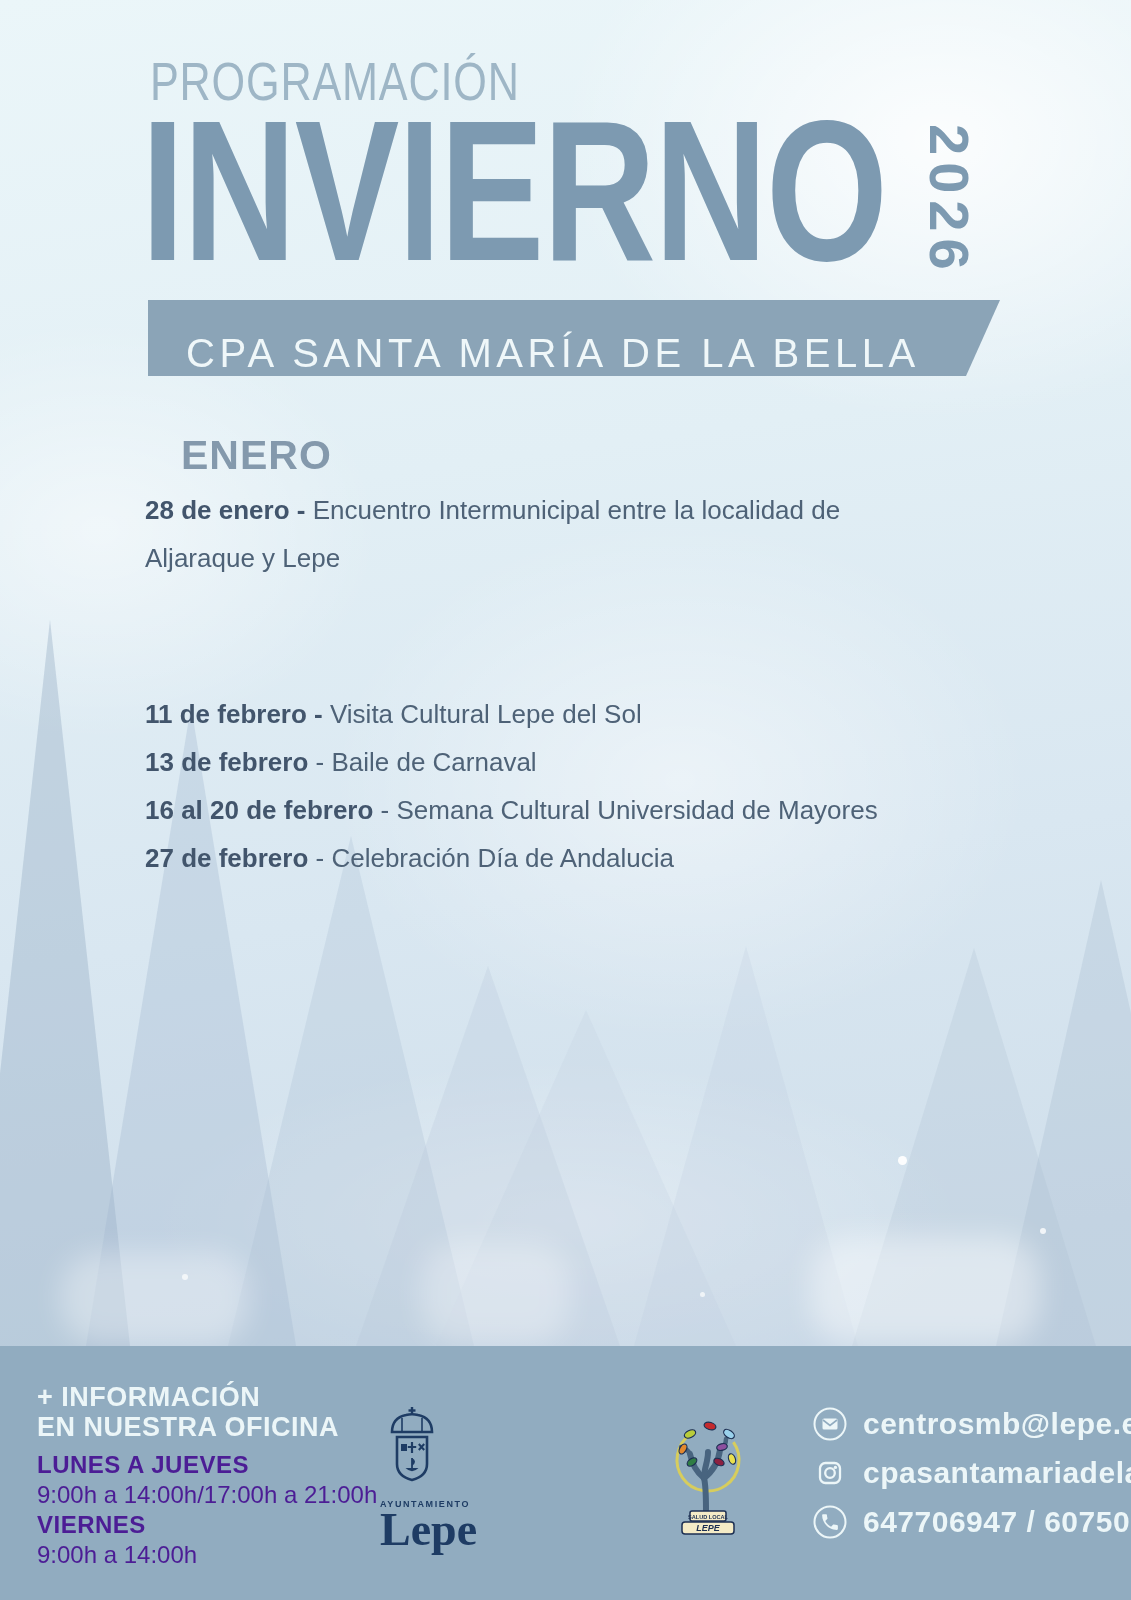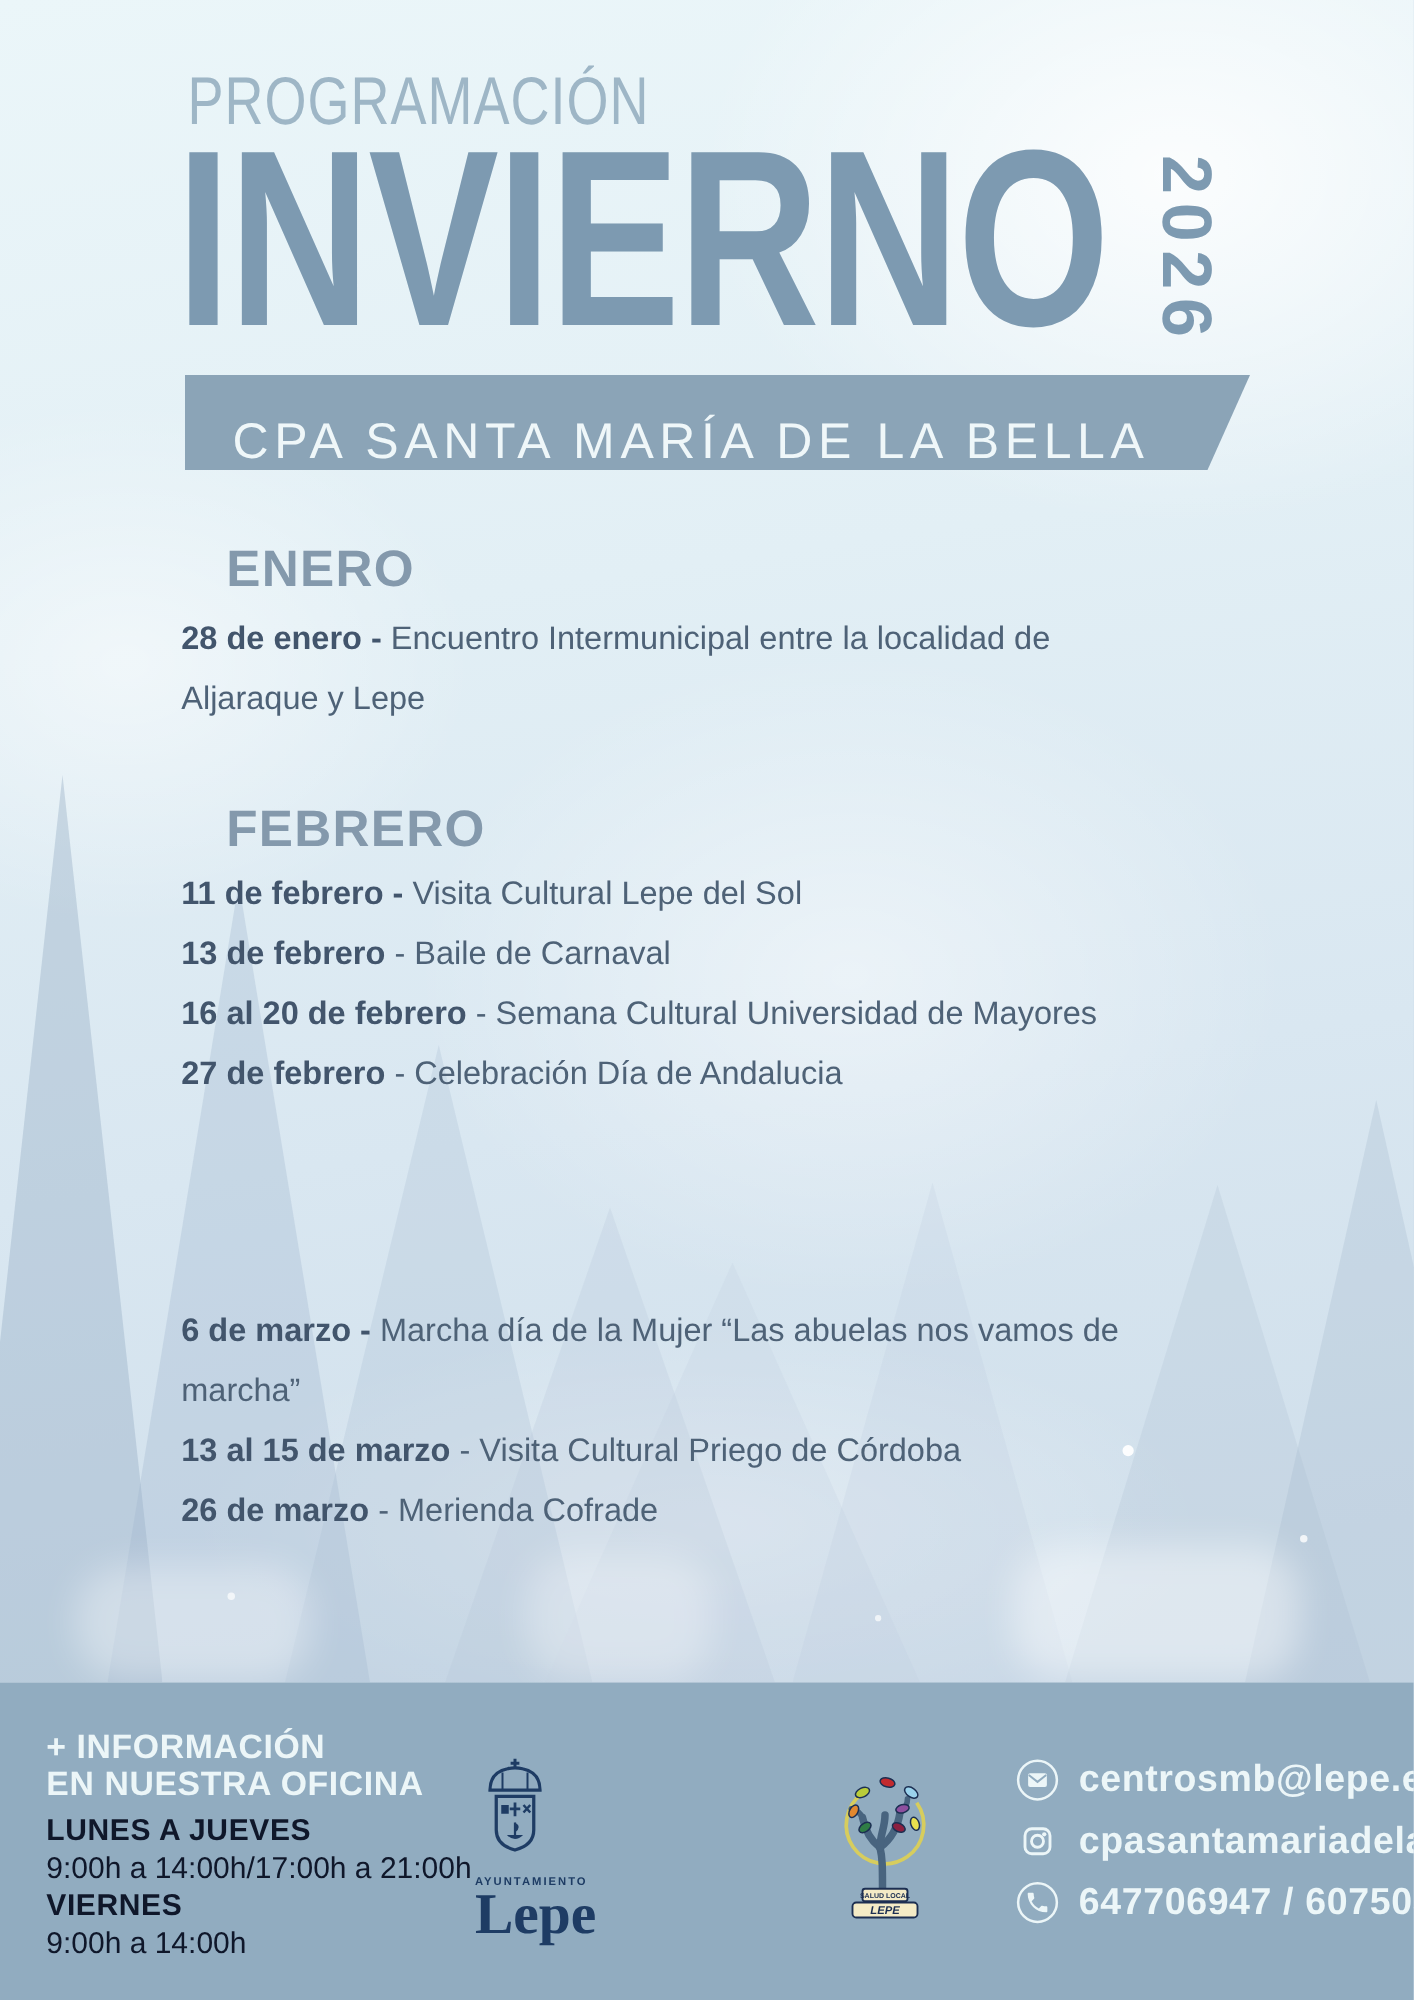--- a/index.html
+++ b/index.html
@@ -55,21 +55,21 @@
   .m-marzo{top:975px;}
   .events{position:absolute;left:145px;width:790px;margin:0;font-size:26px;line-height:48px;color:#4e6277;}
   .e-enero{top:486px;}
   .e-febrero{top:690px;}
   .e-marzo{top:1040px;}
   .events b{font-weight:700;color:#42556c;}
 
   
   .footer{position:absolute;left:0;top:1346px;width:1131px;height:254px;background:#91acc0;}
   .info-title{position:absolute;left:37px;top:36px;font-size:27px;font-weight:700;color:#ecf6f8;line-height:30px;letter-spacing:.5px;}
-  .hours{position:absolute;left:37px;top:104px;font-size:24px;color:#0f172a;line-height:30px;}
+  .hours{position:absolute;left:37px;top:104px;font-size:24px;color:#4c1d95;line-height:30px;}
   .hours .hlabel{font-weight:700;letter-spacing:.5px;}
   .lepe-logo{position:absolute;left:380px;top:60px;width:130px;text-align:left;color:#1e3c64;}
   .lepe-caption{font-size:9px;font-weight:700;letter-spacing:1.6px;margin-top:3px;}
   .lepe-name{font-family:"Liberation Serif","DejaVu Serif",serif;font-size:46px;font-weight:700;line-height:42px;margin-top:0px;}
   .salud-logo{position:absolute;left:666px;top:68px;}
   .contacts{position:absolute;left:812px;top:60px;}
   .contact-row{display:flex;align-items:center;margin-bottom:13px;height:36px;}
   .contact-row .cicon{width:36px;height:36px;margin-right:15px;flex:0 0 auto;}
   .contact-label{font-size:30px;font-weight:700;color:#ecf6f8;letter-spacing:.5px;white-space:nowrap;}
 </style>
@@ -104,40 +104,31 @@
   <div class="banner">
     <span class="banner-text">CPA SANTA MARÍA DE LA BELLA</span>
   </div>
 
   <div class="month m-enero">ENERO</div>
   <p class="events e-enero">
     <b>28 de enero -</b>
     <span>Encuentro Intermunicipal entre la localidad de Aljaraque y Lepe</span>
   </p>
 
-  <div class="month m-febrero">FEBRERO</div>
   <p class="events e-febrero">
     <b>11 de febrero -</b>
     <span>Visita Cultural Lepe del Sol</span><br>
     <b>13 de febrero</b>
     <span>- Baile de Carnaval</span><br>
     <b>16 al 20 de febrero</b>
     <span>- Semana Cultural Universidad de Mayores</span><br>
     <b>27 de febrero</b>
     <span>- Celebración Día de Andalucia</span>
   </p>
 
-  <p class="events e-marzo">
-    <b>6 de marzo -</b>
-    <span>Marcha día de la Mujer “Las abuelas nos vamos de marcha”</span><br>
-    <b>13 al 15 de marzo</b>
-    <span>- Visita Cultural Priego de Córdoba</span><br>
-    <b>26 de marzo</b>
-    <span>- Merienda Cofrade</span>
-  </p>
 
   <div class="footer">
 
     <div class="info-title">
       <div>+ INFORMACIÓN</div>
       <div>EN NUESTRA OFICINA</div>
     </div>
 
     <div class="hours">
       <div class="hlabel">LUNES A JUEVES</div>

